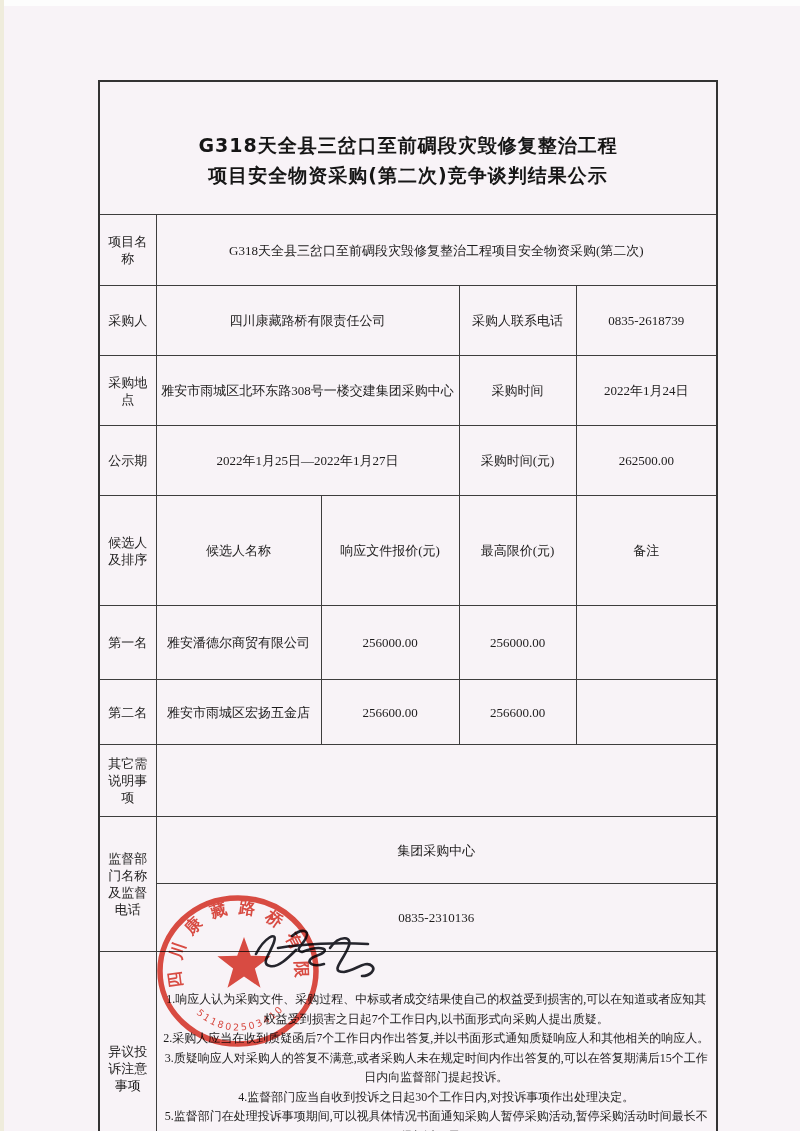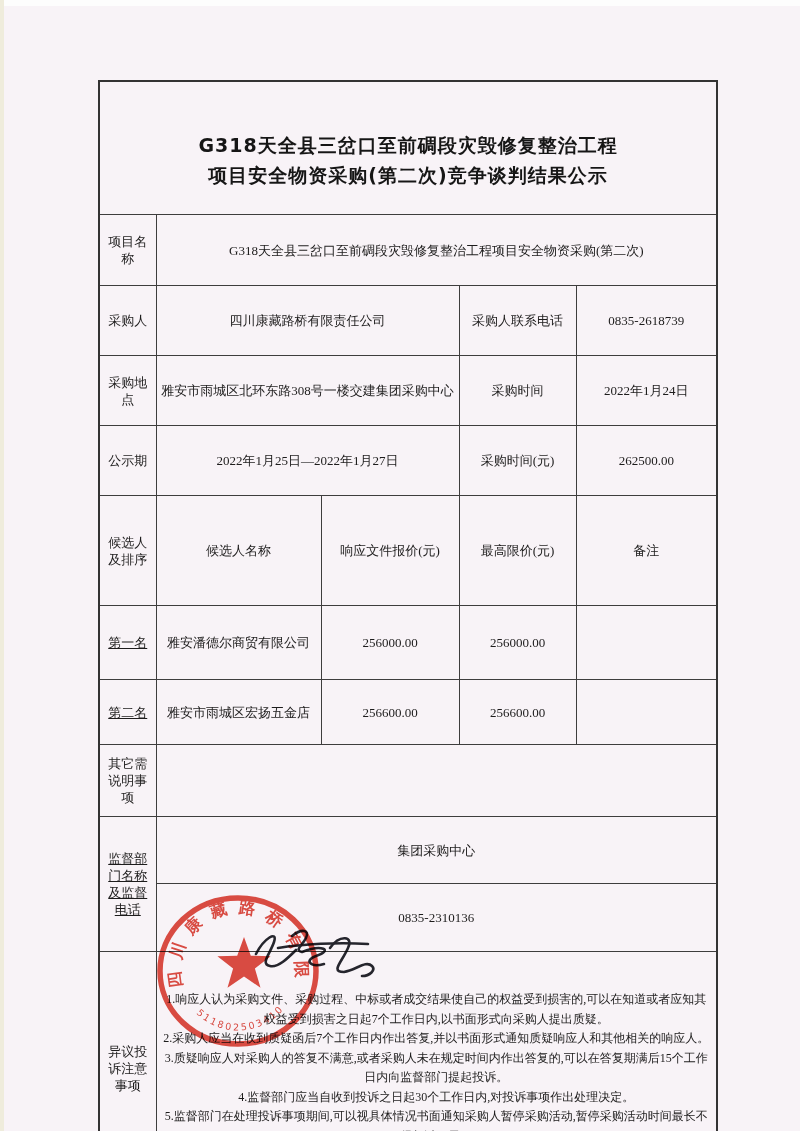--- a/index.html
+++ b/index.html
@@ -36,21 +36,21 @@
     font-family:"DejaVu Sans","Liberation Sans",sans-serif;
     font-weight:bold;
     font-size:19px;
     line-height:30px;
     letter-spacing:1px;
     color:#161616;
   }
   .title-wrap{ padding-top:24px; }
 
   .lbl{ text-align:center; padding-left:4px; }
-  .lbl-c{ text-align:center;text-decoration:underline; }
+  .lbl-c{ text-align:center; }
   .val-l{ text-align:center; padding-left:7px; }
   .c{ text-align:center; }
   .obj-cell{ vertical-align:middle; padding:8px 8px 8px 9px; }
   .obj-text div{
     font-size:12px;
     line-height:19.5px;
     text-align:center;
   }
   .sig-cell{ padding-left:6px; }
   .sig-label{ font-size:18px; }

